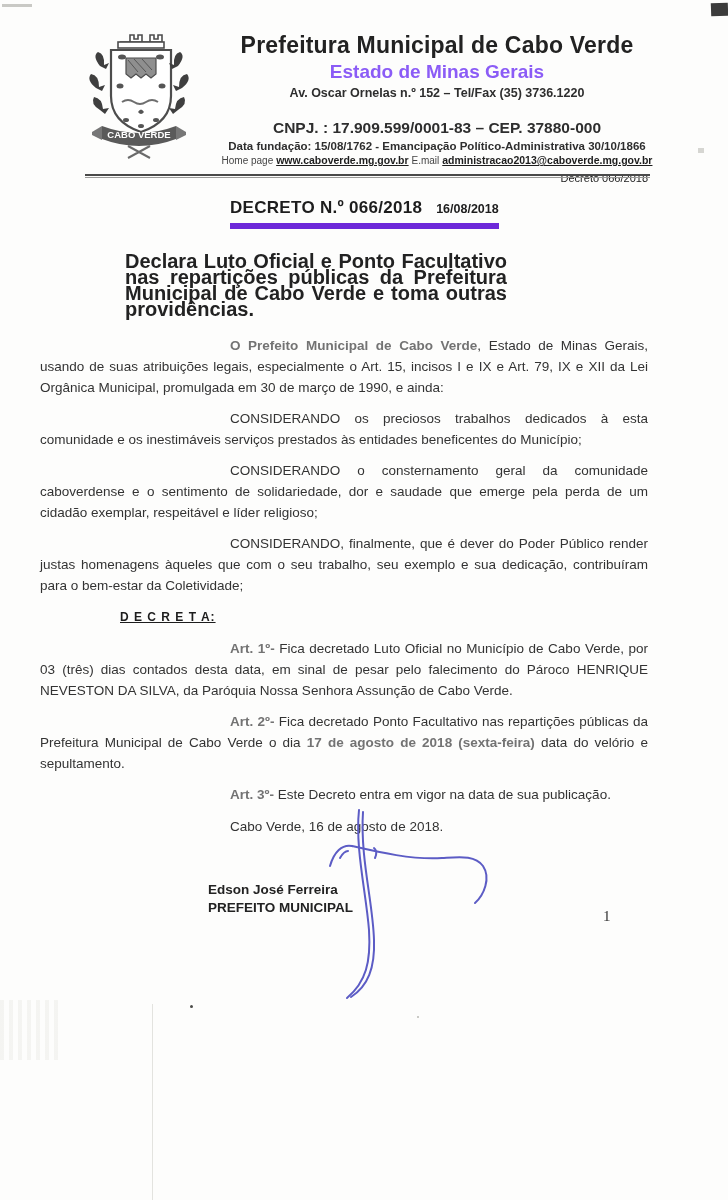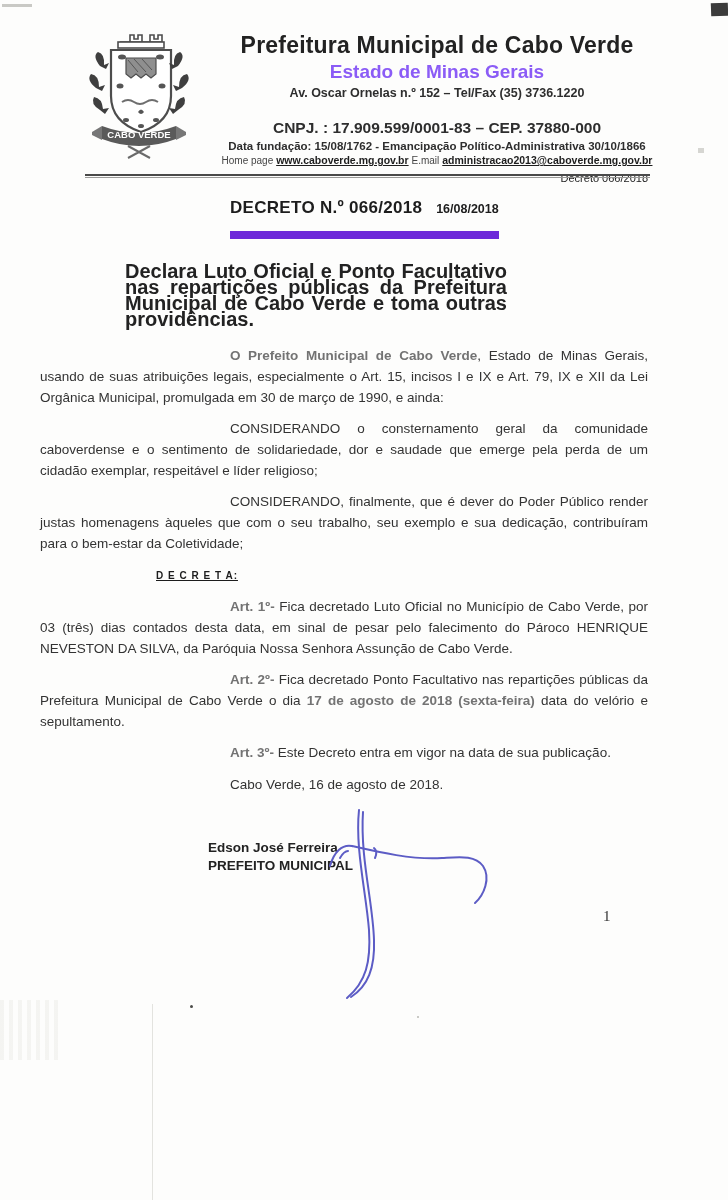--- a/index.html
+++ b/index.html
@@ -20,30 +20,30 @@
   .links{font-size:10.5px; margin-top:2px; white-space:nowrap;}
   .links .lbl{font-size:10px; color:#444;}
   .links .lnk{text-decoration:underline; font-weight:bold; color:#1d1d1d;}
   .doc-ref{position:absolute; top:172px; right:80px; font-size:11px; color:#222;}
   .rule{position:absolute; left:85px; width:565px;}
   .rule-a{top:174px; height:2px; background:#4a4a4a;}
   .rule-b{top:177px; height:1px; background:#9a9a98;}
   
   .content{position:absolute; top:197px; left:40px; width:608px; font-size:13.5px; line-height:21px; color:#333;}
   .title-line{margin-left:190px;}
-  .title-underline{display:inline-block; border-bottom:8px solid #6d28d9; padding-bottom:11px;}
+  .title-underline{display:inline-block; border-bottom:6px solid #6d28d9; padding-bottom:3px;}
   .doc-title{font-size:17px; font-weight:bold; color:#1d1d1d; letter-spacing:.3px;}
   .doc-title-date{font-size:12.5px; font-weight:bold; color:#1d1d1d; margin-left:10px;}
   .summary{margin-left:85px; width:382px; margin-top:24px; font-size:20px; font-weight:bold;
            color:#222; text-align:justify; line-height:16px;}
   p.body-par{margin:10px 0 0 0; text-align:justify; text-indent:190px;}
   p.first-par{margin-top:18px;}
   .b{font-weight:bold; color:#737373;}
-  .decreta{margin-top:11px; margin-left:116px; font-weight:bold; color:#1d1d1d;
-           text-decoration:underline; letter-spacing:1px; font-size:10px;}
+  .decreta{margin-top:11px; margin-left:80px; font-weight:bold; color:#1d1d1d;
+           text-decoration:underline; letter-spacing:1px; font-size:12px;}
   .dateline{margin-top:11px; margin-left:190px;}
   .sig-block{margin-top:44px; margin-left:168px; width:240px; text-align:left;
              font-weight:bold; color:#222; line-height:18px;}
   .page-num{position:absolute; top:908px; left:603px; font-family:"Liberation Serif", serif;
             font-size:15px; color:#333;}
   
   .signature{position:absolute; left:322px; top:800px; width:180px; height:210px; pointer-events:none;}
   
   .art{position:absolute;}
   .art-tr{top:3px; right:0; width:17px; height:13px; background:#3c3c3c; transform:rotate(-2deg);}
@@ -137,20 +137,21 @@
       <span class="title-underline">
         <span class="doc-title">DECRETO N.º 066/2018</span>
         <span class="doc-title-date">16/08/2018</span>
       </span>
     </div>
 
     <div class="summary">Declara Luto Oficial e Ponto Facultativo nas repartições públicas da Prefeitura Municipal de Cabo Verde e toma outras providências.</div>
 
     <p class="body-par first-par"><span class="b">O Prefeito Municipal de Cabo Verde</span><span>, Estado de Minas Gerais, usando de suas atribuições legais, especialmente o Art. 15, incisos I e IX e Art. 79, IX e XII da Lei Orgânica Municipal, promulgada em 30 de março de 1990, e ainda:</span></p>
 
+    <p class="body-par">CONSIDERANDO os preciosos trabalhos dedicados à esta comunidade e os inestimáveis serviços prestados às entidades beneficentes do Município;</p>
     <p class="body-par">CONSIDERANDO o consternamento geral da comunidade caboverdense e o sentimento de solidariedade, dor e saudade que emerge pela perda de um cidadão exemplar, respeitável e líder religioso;</p>
     <p class="body-par">CONSIDERANDO, finalmente, que é dever do Poder Público render justas homenagens àqueles que com o seu trabalho, seu exemplo e sua dedicação, contribuíram para o bem-estar da Coletividade;</p>
 
     <div class="decreta">D E C R E T A:</div>
 
     <p class="body-par"><span class="b">Art. 1º-</span><span> Fica decretado Luto Oficial no Município de Cabo Verde, por 03 (três) dias contados desta data, em sinal de pesar pelo falecimento do Pároco HENRIQUE NEVESTON DA SILVA, da Paróquia Nossa Senhora Assunção de Cabo Verde.</span><span class="b"></span><span></span></p>
 
     <p class="body-par"><span class="b">Art. 2º-</span><span> Fica decretado Ponto Facultativo nas repartições públicas da Prefeitura Municipal de Cabo Verde o dia </span><span class="b">17 de agosto de 2018 (sexta-feira)</span><span> data do velório e sepultamento.</span></p>
 
     <p class="body-par"><span class="b">Art. 3º-</span><span> Este Decreto entra em vigor na data de sua publicação.</span><span class="b"></span><span></span></p>

